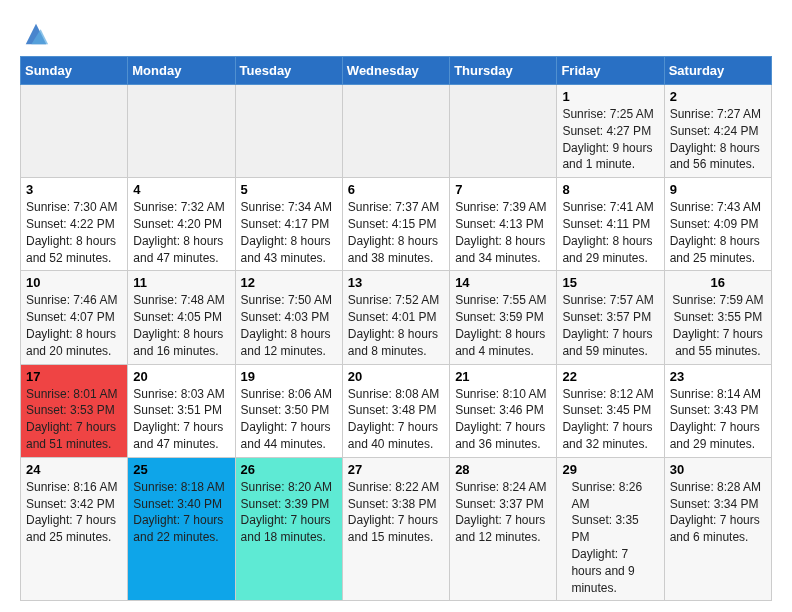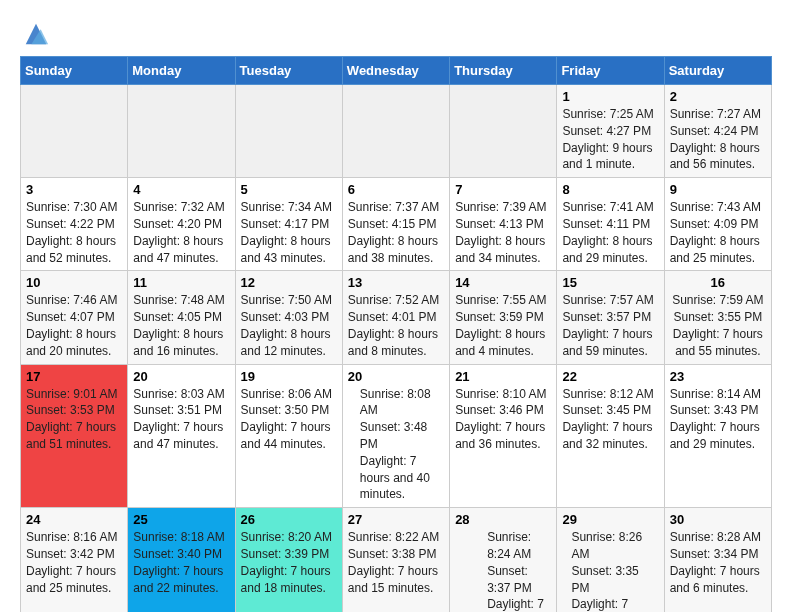--- a/index.html
+++ b/index.html
@@ -234,39 +234,39 @@
           <td style="background: rgb(247, 247, 247); text-align: center;">
             <span class="day-number">16</span>
             <div class="day-info" style="white-space: pre-wrap;">Sunrise: 7:59 AM
 Sunset: 3:55 PM
 Daylight: 7 hours and 55 minutes.</div>
           </td>
         </tr>
         <tr>
           <td style="background: #ef4444;">
             <span class="day-number">17</span>
-            <div class="day-info" style="white-space: pre-wrap;">Sunrise: 9:01 AM
+            <div class="day-info" style="white-space: pre-wrap;">Sunrise: 8:01 AM
 Sunset: 3:53 PM
 Daylight: 7 hours and 51 minutes.</div>
           </td>
           <td style="background: rgb(255, 255, 255);">
             <span class="day-number">20</span>
             <div class="day-info" style="white-space: pre-wrap;">Sunrise: 8:03 AM
 Sunset: 3:51 PM
 Daylight: 7 hours and 47 minutes.</div>
           </td>
           <td style="background: rgb(255, 255, 255);">
             <span class="day-number">19</span>
             <div class="day-info" style="white-space: pre-wrap;">Sunrise: 8:06 AM
 Sunset: 3:50 PM
 Daylight: 7 hours and 44 minutes.</div>
           </td>
           <td style="background: rgb(255, 255, 255);">
             <span class="day-number">20</span>
-            <div class="day-info" style="white-space: pre-wrap; margin-left: 12px;">Sunrise: 8:08 AM
+            <div class="day-info" style="white-space: pre-wrap;">Sunrise: 8:08 AM
 Sunset: 3:48 PM
 Daylight: 7 hours and 40 minutes.</div>
           </td>
           <td style="background: rgb(255, 255, 255);">
             <span class="day-number">21</span>
             <div class="day-info" style="white-space: pre-wrap;">Sunrise: 8:10 AM
 Sunset: 3:46 PM
 Daylight: 7 hours and 36 minutes.</div>
           </td>
           <td style="background: rgb(255, 255, 255);">
@@ -302,21 +302,21 @@
 Daylight: 7 hours and 18 minutes.</div>
           </td>
           <td style="background: rgb(247, 247, 247);">
             <span class="day-number">27</span>
             <div class="day-info" style="white-space: pre-wrap;">Sunrise: 8:22 AM
 Sunset: 3:38 PM
 Daylight: 7 hours and 15 minutes.</div>
           </td>
           <td style="background: rgb(247, 247, 247);">
             <span class="day-number">28</span>
-            <div class="day-info" style="white-space: pre-wrap; margin-left: 32px;">Sunrise: 8:24 AM
+            <div class="day-info" style="white-space: pre-wrap;">Sunrise: 8:24 AM
 Sunset: 3:37 PM
 Daylight: 7 hours and 12 minutes.</div>
           </td>
           <td style="background: rgb(247, 247, 247);">
             <span class="day-number">29</span>
             <div class="day-info" style="white-space: pre-wrap; margin-left: 9px;">Sunrise: 8:26 AM
 Sunset: 3:35 PM
 Daylight: 7 hours and 9 minutes.</div>
           </td>
           <td style="background: rgb(247, 247, 247);">

